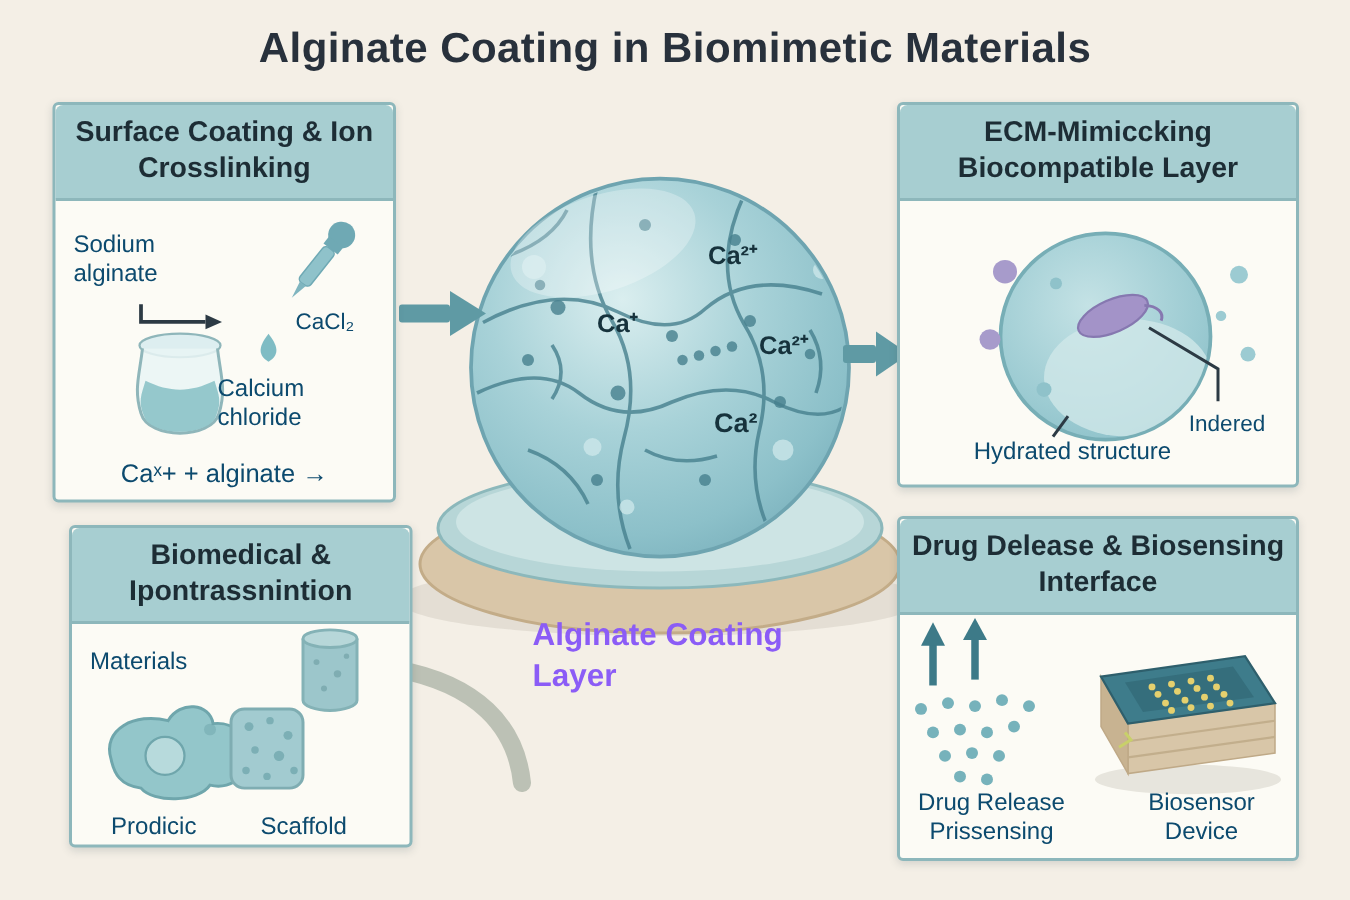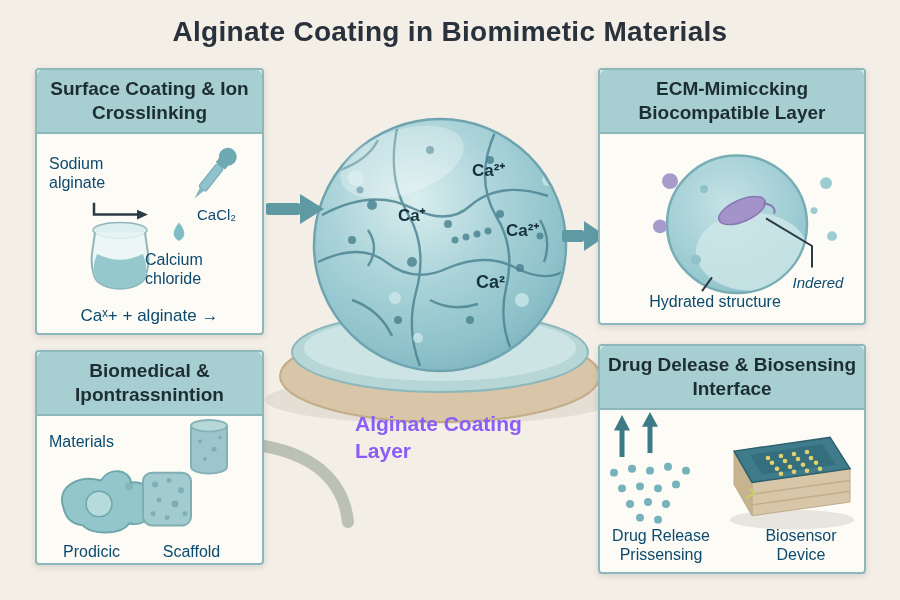--- a/index.html
+++ b/index.html
@@ -166,26 +166,26 @@
             <circle cx="60" cy="94" r="7"></circle>
         </g>
         <g fill="#9ccbd2">
           <circle cx="226" cy="50" r="6"></circle>
             <circle cx="232" cy="104" r="5"></circle>
             <circle cx="214" cy="78" r="3.5"></circle>
         </g>
         <path d="M 166 86 L 212 114 L 212 136" fill="none" stroke="#2c3a44" stroke-width="2"></path>
         <path d="M 112 146 L 102 160" fill="none" stroke="#2c3a44" stroke-width="2"></path>
       </svg>
-      <div class="lbl center" style="left:178px; top:140px; width:80px; font-size:15px;font-style:italic;">Indered</div>
+      <div class="lbl center" style="left:178px; top:140px; width:80px; font-size:15px;">Indered</div>
       <div class="lbl center" style="left:40px; top:158px; width:150px;">Hydrated structure</div>
     </div>
   </section>
 
-  <section class="panel" style="left:35px; top:350px; width:229px; height:215px;">
+  <section class="panel" style="left:46px; top:350px; width:229px; height:215px;">
     <div class="panel-header">Biomedical &amp; Ipontrassnintion</div>
     <div class="panel-body">
       <svg viewBox="0 0 225 151" preserveAspectRatio="none">
         <g>
           <path d="M 154 10 L 154 52 A 18 7 0 0 0 190 52 L 190 10" fill="#9cc6cb" stroke="#84b2b6" stroke-width="2"></path>
           <ellipse cx="172" cy="10" rx="18" ry="6" fill="#b7d7d9" stroke="#84b2b6" stroke-width="2"></ellipse>
           <circle cx="163" cy="26" r="2" fill="#7fadb2"></circle>
             <circle cx="177" cy="34" r="2.5" fill="#7fadb2"></circle>
           <circle cx="168" cy="44" r="2" fill="#7fadb2"></circle>
             <circle cx="183" cy="22" r="1.8" fill="#7fadb2"></circle>

